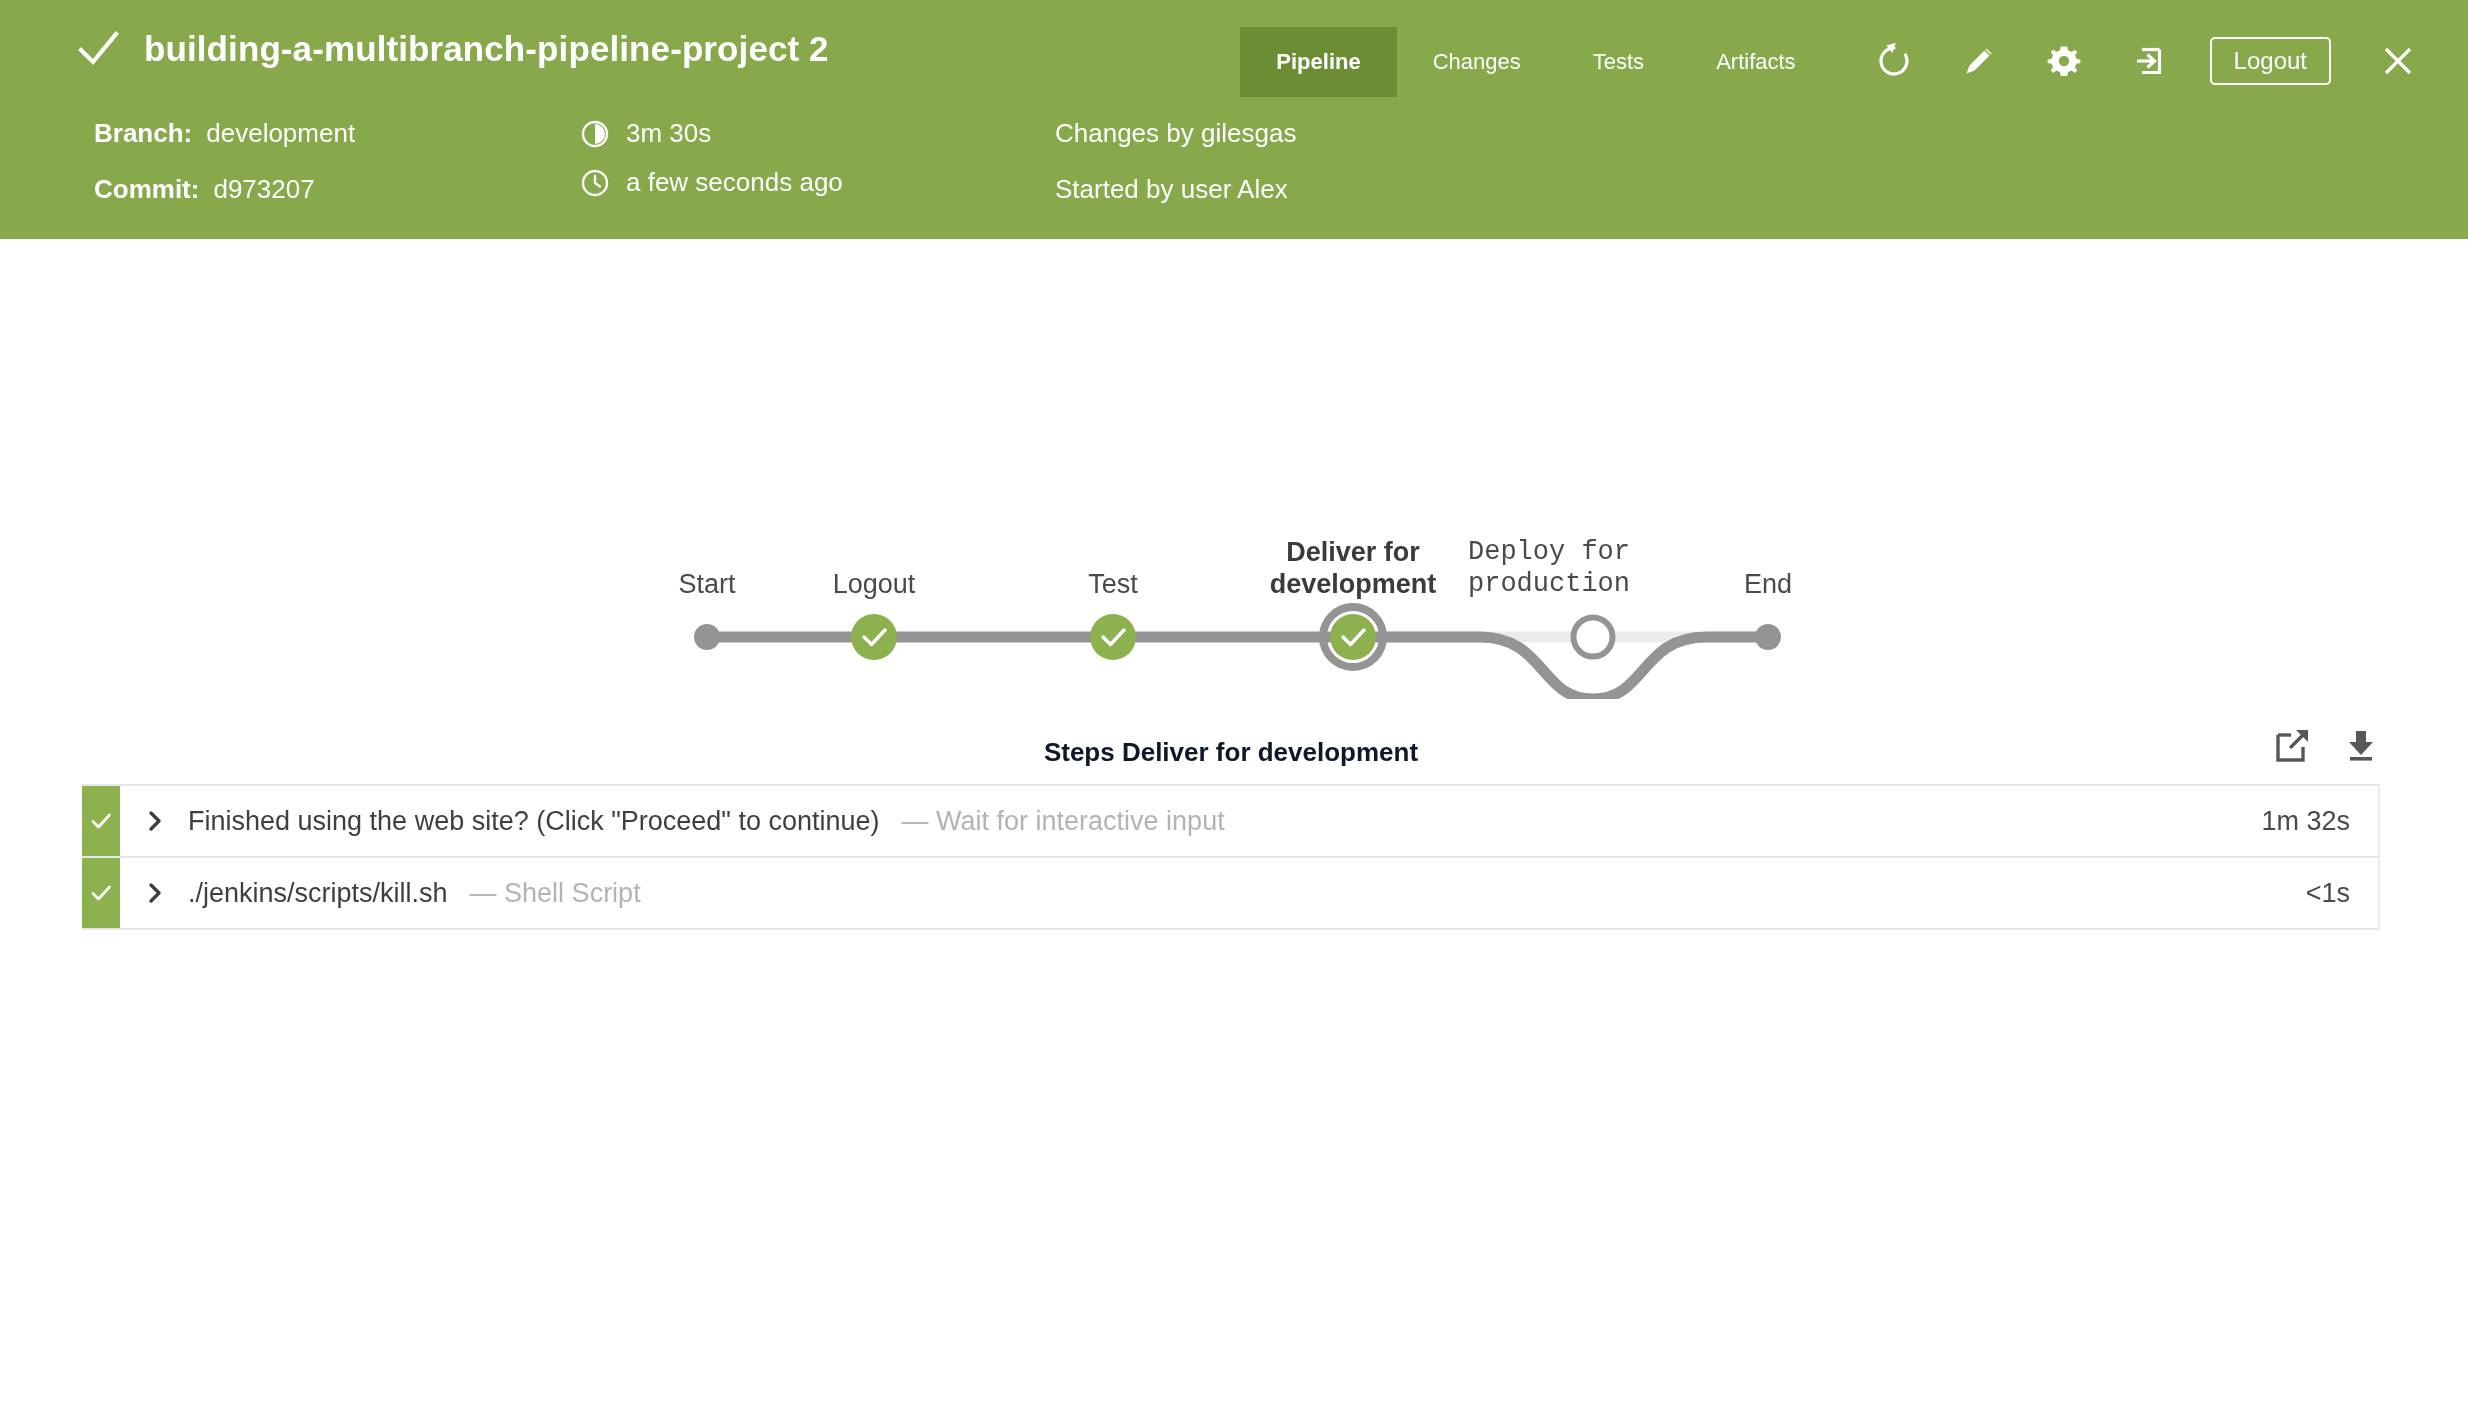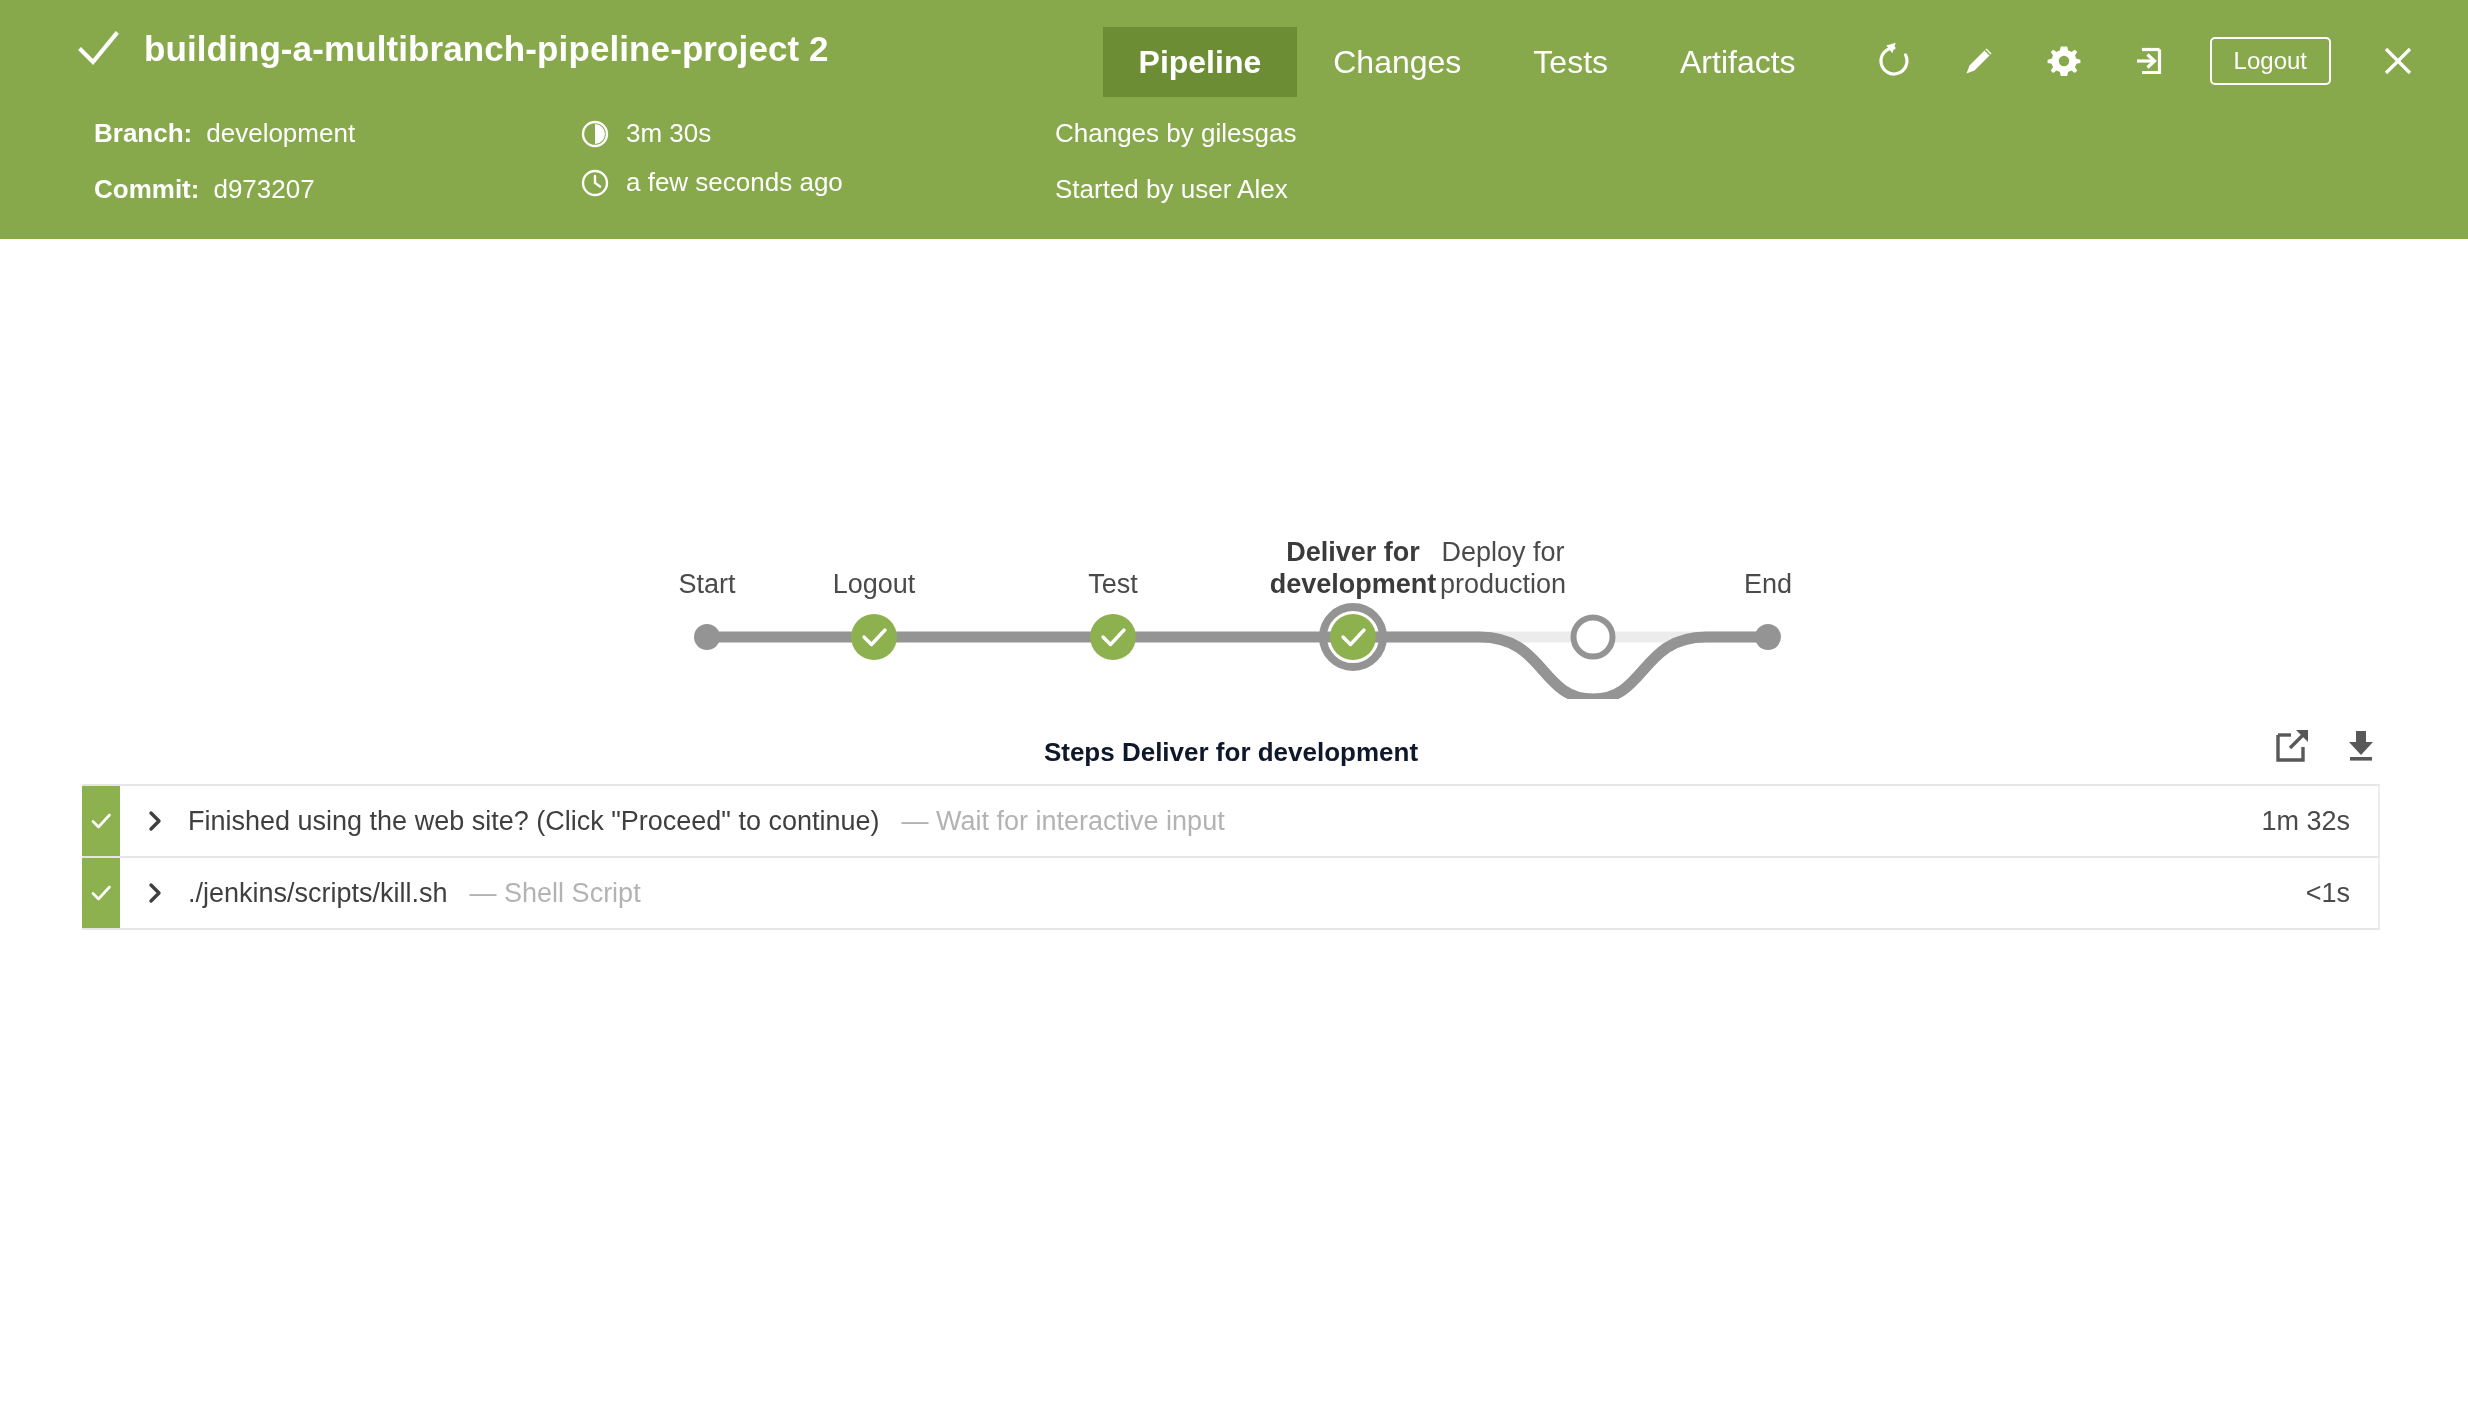--- a/index.html
+++ b/index.html
@@ -48,21 +48,21 @@
 
   .tabs {
     display: flex;
     align-items: stretch;
     flex: 0 0 auto;
   }
   .tab {
     display: flex;
     align-items: center;
     padding: 8px 36px;
-    font-size: 32px;
+    font-size: 22px;
     color: #ffffff;
     cursor: pointer;
     white-space: nowrap;
     margin-top: 27px;
   }
   .tab.active {
     background: #6d8d35;
     font-weight: bold;
   }
 
@@ -345,21 +345,21 @@
 
 <div class="graph-area">
 
   <div class="stage-label" style="left:707px; top:330px;">Start</div>
   <div class="stage-label" style="left:874px; top:330px;">Logout</div>
   <div class="stage-label" style="left:1113px; top:330px;">Test</div>
   <div class="stage-label selected" style="left:1353px; top:298px;">
       <span style="display:block; white-space:pre-line;">Deliver for
 development</span>
     </div>
-  <div class="stage-label" style="left:1503px; top:298px;">
+  <div class="stage-label" style="left:1549px; top:298px;font-family:Liberation Mono, monospace;">
       <span style="display:block; white-space:pre-line;">Deploy for
 production</span>
     </div>
   <div class="stage-label" style="left:1768px; top:330px;">End</div>
 
   <svg width="2468" height="460" style="position:absolute; left:0; top:0;">
 
     <path d="M1353 398 L1768 398" fill="none" stroke="#ececec" stroke-width="11"></path>
 
     <path d="M707 398 L1353 398" fill="none" stroke="#949494" stroke-width="11"></path>

